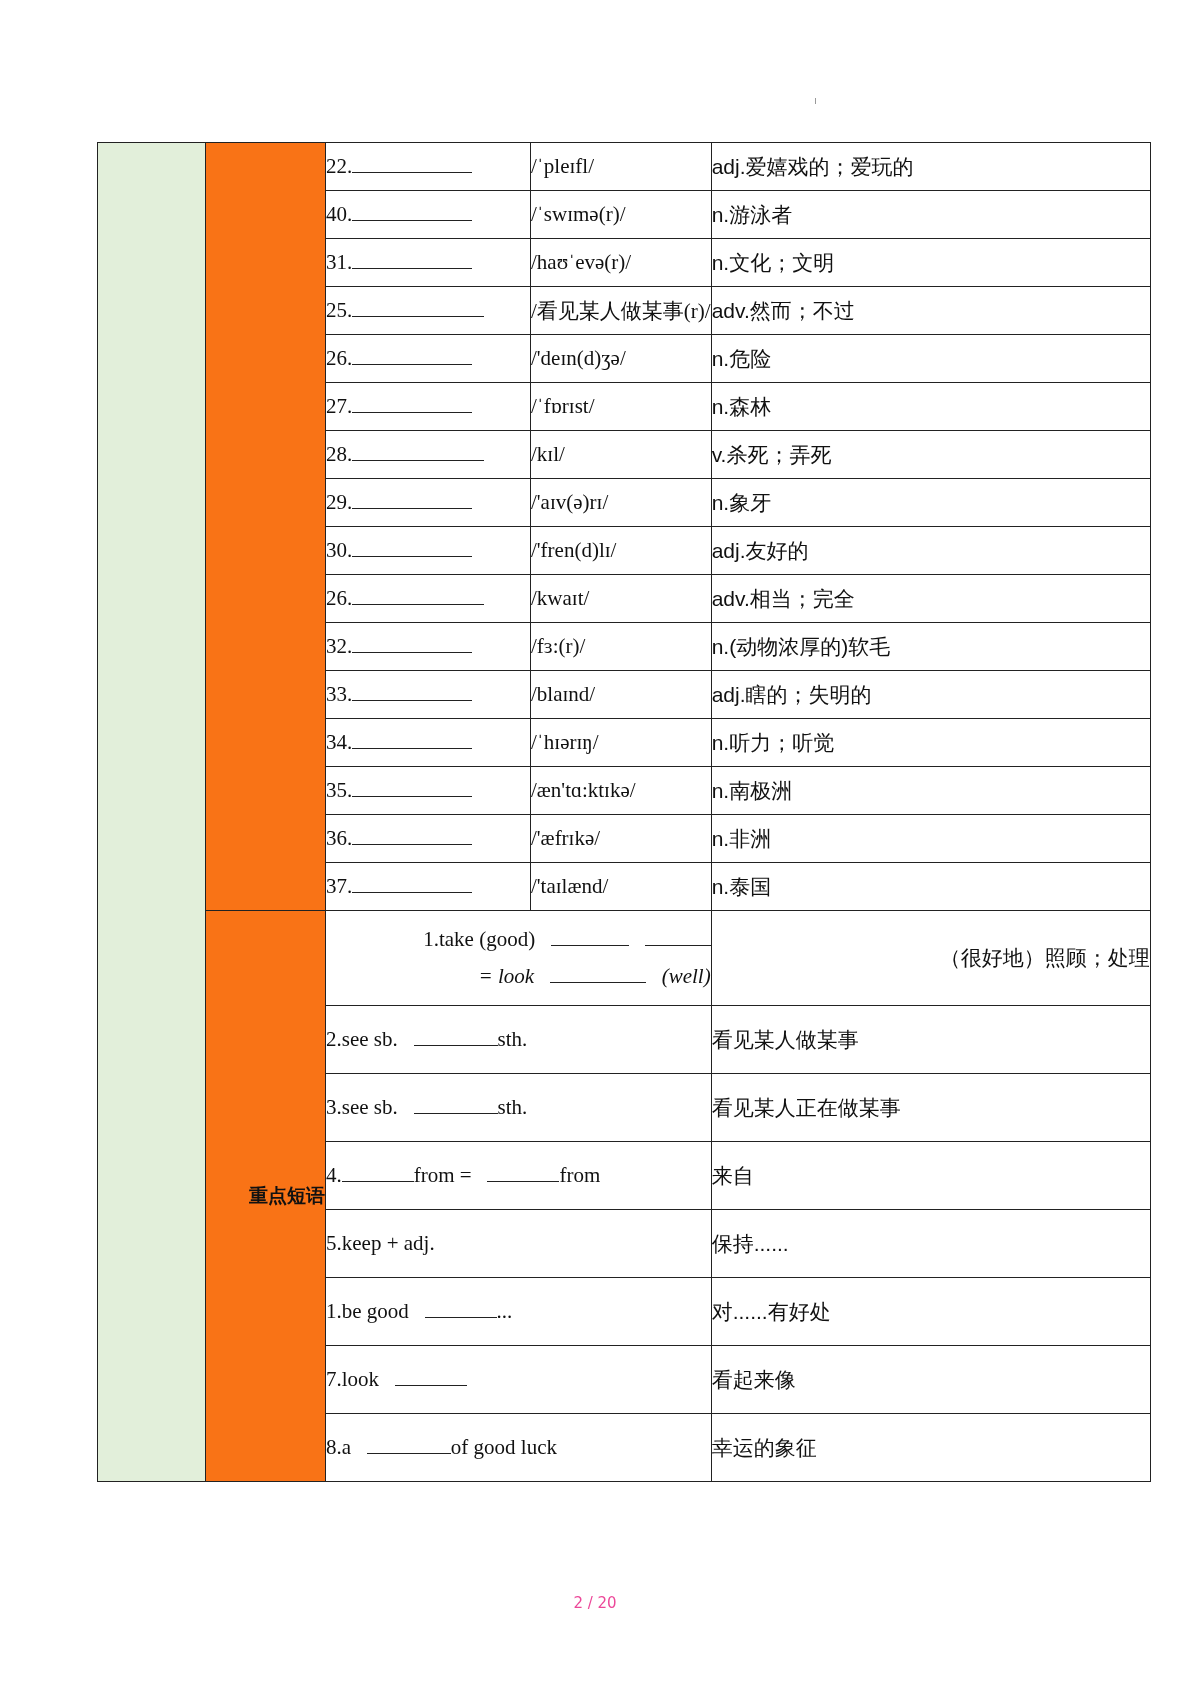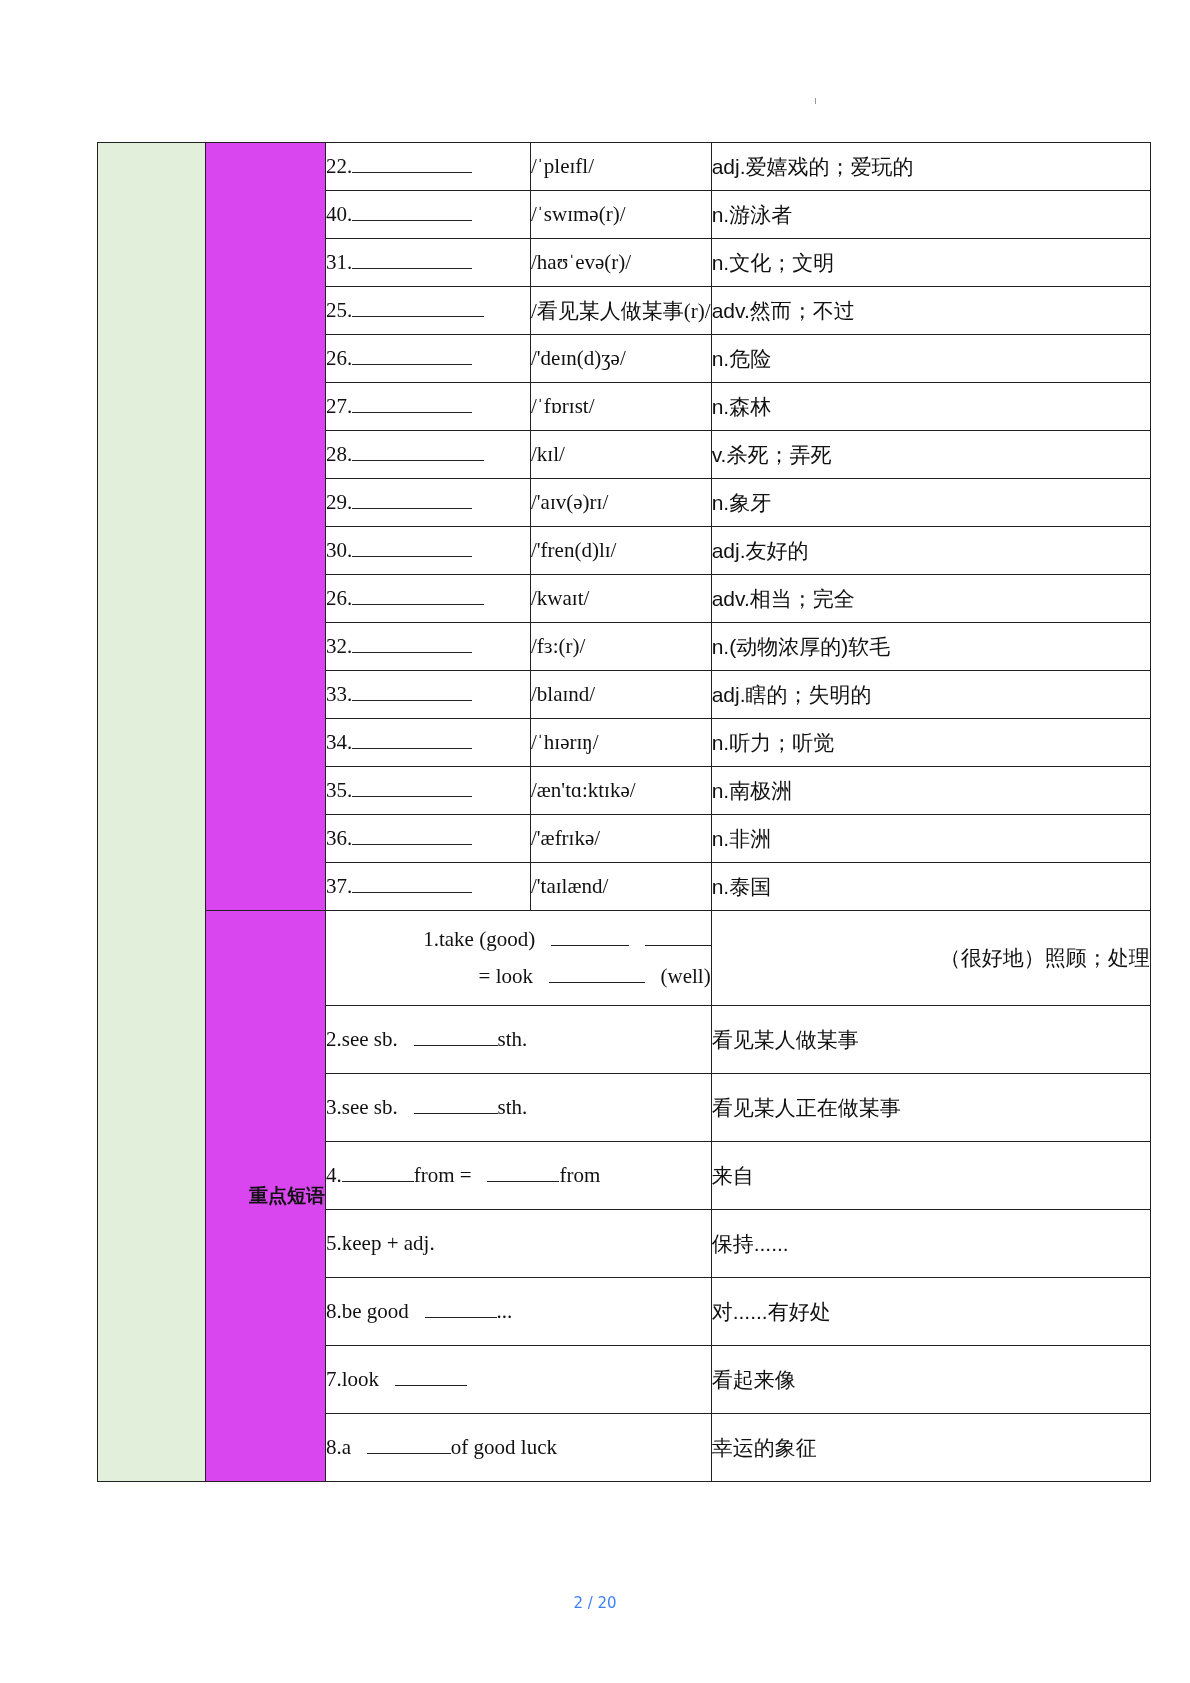--- a/index.html
+++ b/index.html
@@ -7,32 +7,32 @@
          font-family: "Liberation Serif", "DejaVu Serif", serif; color: #111; }
   .header-mark { position: absolute; left: 815px; top: 98px; width: 1px; height: 6px; background: #999; }
   table.main { position: absolute; left: 97px; top: 142px; border-collapse: collapse; table-layout: fixed; padding-left: 47px; }
   table.main td { border: 1.3px solid #222; padding: 0; vertical-align: middle; }
   col.c-green { width: 108px; }
   col.c-gray { width: 120px; }
   col.c-word { width: 205px; }
   col.c-phon { width: 167px; }
   col.c-mean { width: 439px; }
   td.green { background: #e2efda; }
-  td.gray { background: #d946ef; }
+  td.gray { background: #f97316; }
   td.section-label { text-align: center; font-family: "DejaVu Sans", "Liberation Sans", sans-serif;
                      font-weight: bold; font-size: 19px; }
   tr.vocab td { height: 47px; }
   td.word, td.phon, td.mean, td.phrase { font-size: 21px; padding-left: 11px; white-space: nowrap; }
   td.mean { font-family: Liberation Sans, sans-serif; }
   .blank { display: inline-block; border-bottom: 1.3px solid #222; height: 18px; vertical-align: baseline; }
   tr.phrase-row td { height: 67px; }
   tr.phrase-row.first td { height: 94px; text-align: right; }
-  .line2 { margin-top: 12px; }
+  .line2 { margin-top: 12px; font-style: italic; }
   .page-number { position: absolute; top: 1594px; left: 0; width: 1190px; text-align: center;
-                 font-family: "DejaVu Sans", "Liberation Sans", sans-serif; font-size: 15px; color: #3b82f6; }
+                 font-family: "DejaVu Sans", "Liberation Sans", sans-serif; font-size: 15px; color: #ec4899; }
 </style>
 </head>
 <body>
 
 <div class="header-mark"></div>
 
 <table class="main">
   <colgroup>
     <col class="c-green">
       <col class="c-gray">
@@ -141,21 +141,21 @@
       </tr>
       <tr class="phrase-row">
         <td class="phrase" colspan="2"><span>4.</span><span class="blank" style="width: 72px;"></span><span>from =</span>&nbsp;&nbsp;&nbsp;<span class="blank" style="width: 72px;"></span><span>from</span></td>
         <td class="mean"><span>来自</span></td>
       </tr>
       <tr class="phrase-row">
         <td class="phrase" colspan="2"><span>5.keep + adj.</span></td>
         <td class="mean"><span>保持......</span></td>
       </tr>
       <tr class="phrase-row">
-        <td class="phrase" colspan="2"><span>8.be good</span>&nbsp;&nbsp;&nbsp;<span class="blank" style="width: 72px;"></span><span>...</span></td>
+        <td class="phrase" colspan="2"><span>1.be good</span>&nbsp;&nbsp;&nbsp;<span class="blank" style="width: 72px;"></span><span>...</span></td>
         <td class="mean"><span>对......有好处</span></td>
       </tr>
       <tr class="phrase-row">
         <td class="phrase" colspan="2"><span>7.look</span>&nbsp;&nbsp;&nbsp;<span class="blank" style="width: 72px;"></span></td>
         <td class="mean"><span>看起来像</span></td>
       </tr>
       <tr class="phrase-row">
         <td class="phrase" colspan="2"><span>8.a</span>&nbsp;&nbsp;&nbsp;<span class="blank" style="width: 84px;"></span><span>of good luck</span></td>
         <td class="mean"><span>幸运的象征</span></td>
       </tr>

